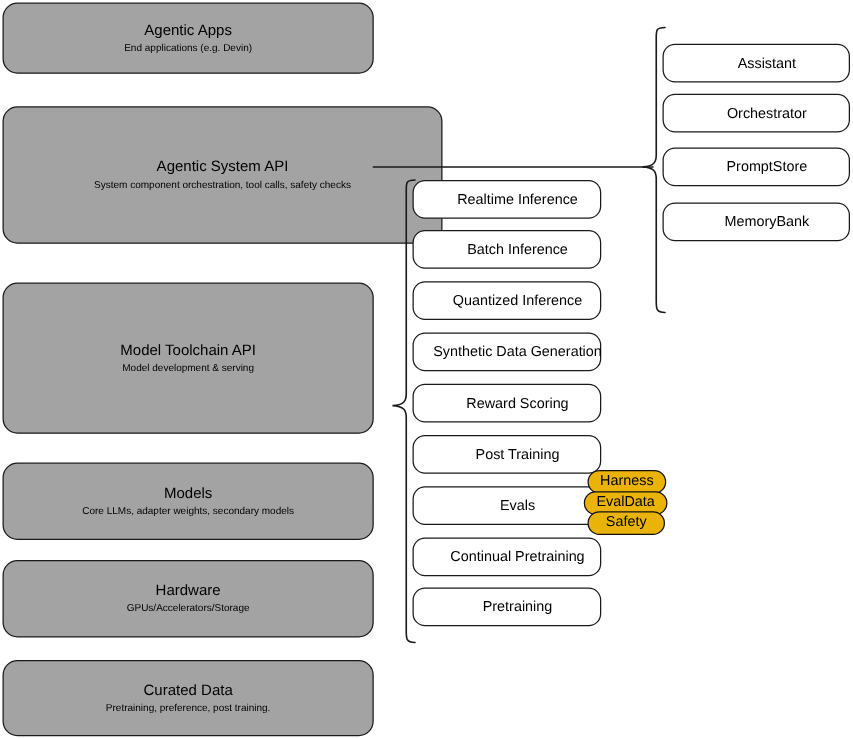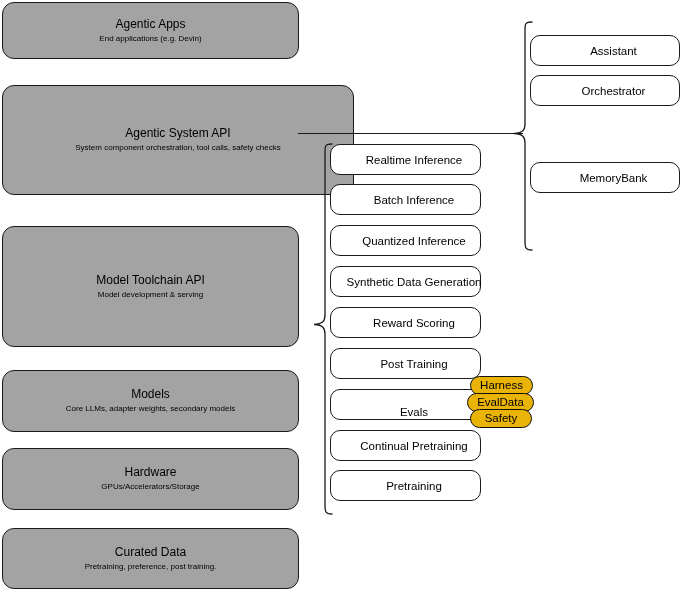--- a/index.html
+++ b/index.html
@@ -124,20 +124,23 @@
   <svg class="brace" style="left:512px; top:20px; width:22px; height:232px;" viewBox="0 0 22 232">
     <path d="M20 2 C13 2 13 4 13 10 L13 104 C13 110 11 113 2 113.5 C11 114 13 117 13 123 L13 221 C13 227 13 230 20 230" fill="none" stroke="#1a1a1a" stroke-width="1.3" stroke-linecap="round"></path>
   </svg>
 
   <div class="cap-box" style="left:530px; top:35px; width:150px; height:31px;">
     <span>Assistant</span>
   </div>
   <div class="cap-box" style="left:530px; top:75px; width:150px; height:31px;">
     <span>Orchestrator</span>
   </div>
+  <div class="cap-box" style="left:530px; top:118px; width:150px; height:31px;">
+    <span>PromptStore</span>
+  </div>
   <div class="cap-box" style="left:530px; top:162px; width:150px; height:31px;">
     <span>MemoryBank</span>
   </div>
 
   <svg class="brace" style="left:312px; top:142px; width:22px; height:374px;" viewBox="0 0 22 374">
     <path d="M20 2 C13 2 13 4 13 10 L13 173 C13 179 11 182 2 182.5 C11 183 13 186 13 192 L13 363 C13 369 13 372 20 372" fill="none" stroke="#1a1a1a" stroke-width="1.3" stroke-linecap="round"></path>
   </svg>
 
   <div class="cap-box" style="left:330px; top:144px; width:151px; height:31px;">
     <span>Realtime Inference</span>
@@ -150,21 +153,21 @@
   </div>
   <div class="cap-box" style="left:330px; top:266px; width:151px; height:31px;">
     <span>Synthetic Data Generation</span>
   </div>
   <div class="cap-box" style="left:330px; top:307px; width:151px; height:31px;">
     <span>Reward Scoring</span>
   </div>
   <div class="cap-box" style="left:330px; top:348px; width:151px; height:31px;">
     <span>Post Training</span>
   </div>
-  <div class="cap-box" style="left:330px; top:389px; width:151px; height:31px;align-items:flex-end;">
+  <div class="cap-box" style="left:330px; top:389px; width:151px; height:31px;">
     <span>Evals</span>
   </div>
   <div class="cap-box" style="left:330px; top:430px; width:151px; height:31px;">
     <span>Continual Pretraining</span>
   </div>
   <div class="cap-box" style="left:330px; top:470px; width:151px; height:31px;">
     <span>Pretraining</span>
   </div>
 
   <div class="pill" style="left:470px; top:376px; width:63px; height:19px;">

